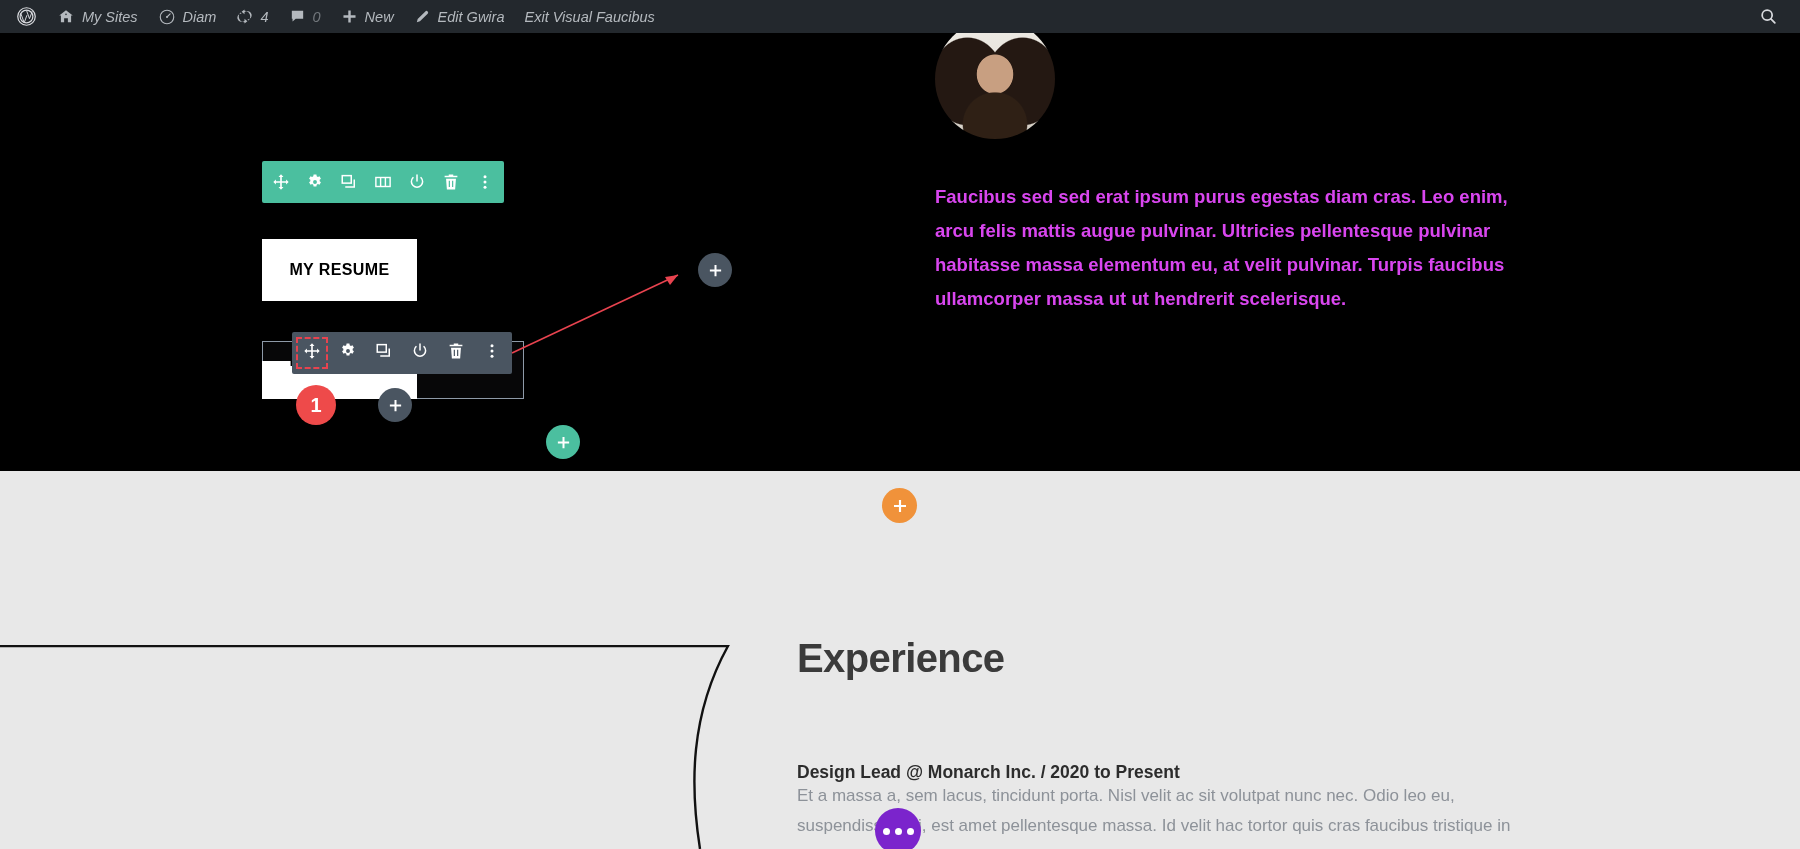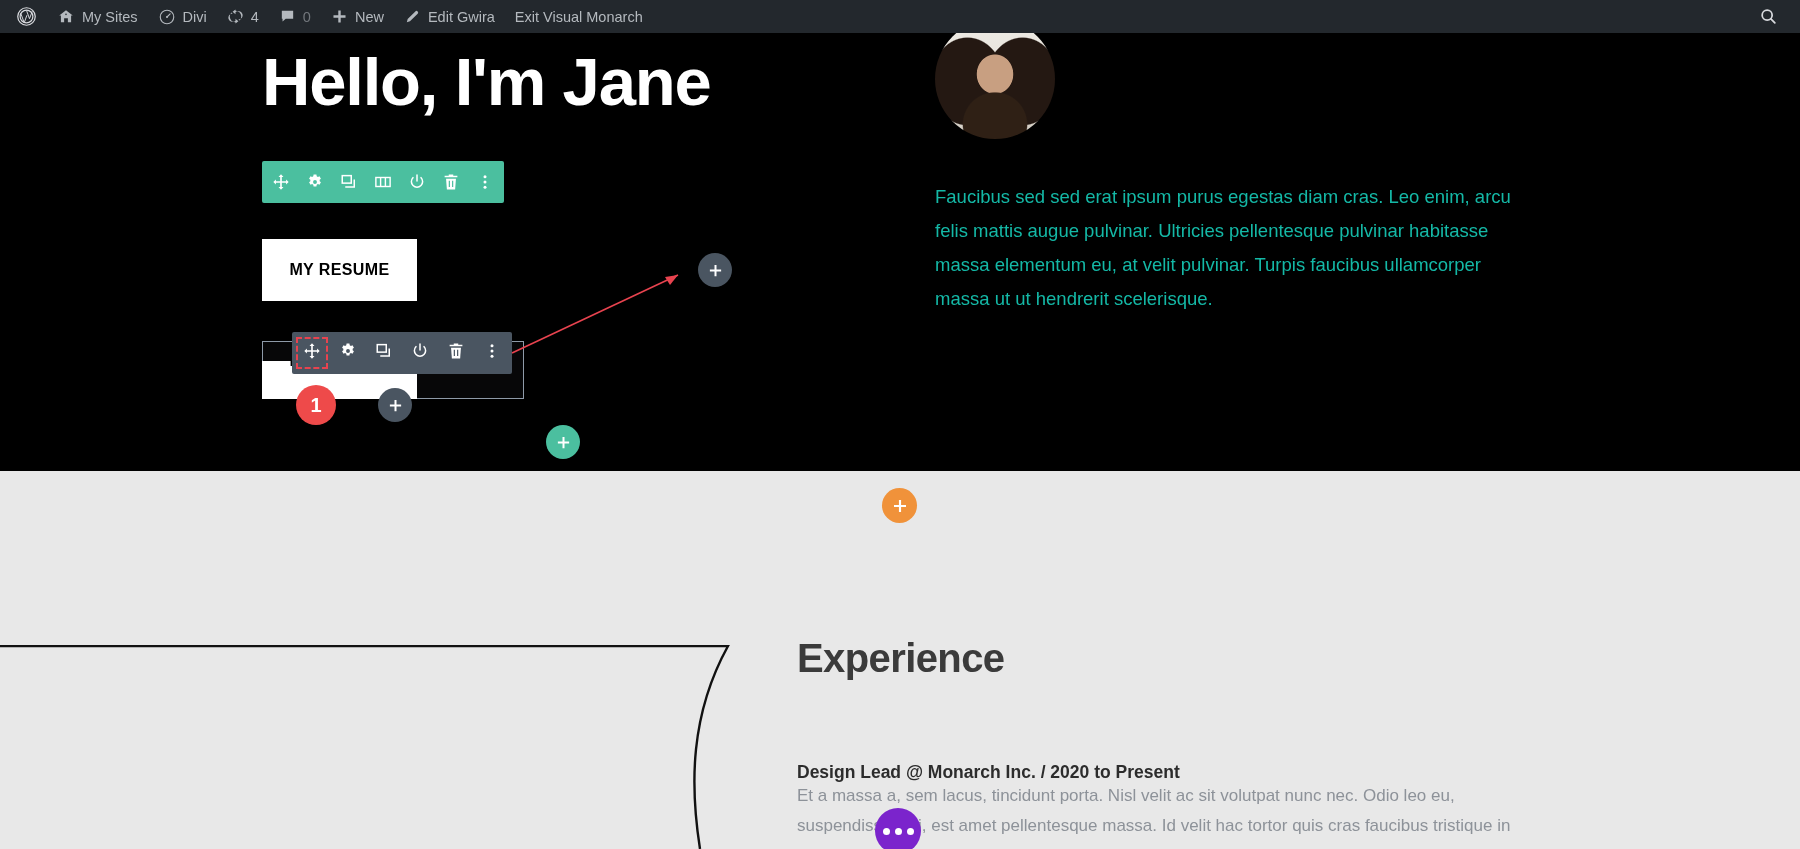--- a/index.html
+++ b/index.html
@@ -18,20 +18,21 @@
     display: flex; align-items: center;
     color: #b4b9be;
     font-size: 14.5px;
     z-index: 500;
   }
   .ab-item {
     display: flex; align-items: center; gap: 7px;
     height: 33px; padding: 0 10px;
     color: #b4b9be; white-space: nowrap;
     cursor: pointer;
+    font-style: italic;
   }
   .ab-left { display: flex; align-items: center; padding-left: 6px; }
   .ab-right { margin-left: auto; display: flex; align-items: center; padding-right: 8px; }
   .ab-icon { display: inline-flex; align-items: center; justify-content: center; }
   .ab-icon svg { display: block; }
   .ab-count { color: #72777c; }
   .ab-avatar {
     width: 19px; height: 19px; border-radius: 2px;
     background: linear-gradient(145deg,#6b5a43 0%,#a9906d 35%,#d8d3cb 60%,#7a6a52 100%);
     border: 1px solid #4b4b4b; margin-left: 7px;
@@ -142,21 +143,21 @@
     background:
       radial-gradient(circle at 50% 88%, #2f2015 0 26%, rgba(0,0,0,0) 27%),
       radial-gradient(ellipse at 50% 46%, #c89f81 0 21%, rgba(0,0,0,0) 22%),
       radial-gradient(ellipse 42% 50% at 27% 52%, #241812 0 72%, rgba(0,0,0,0) 74%),
       radial-gradient(ellipse 42% 50% at 73% 52%, #241812 0 72%, rgba(0,0,0,0) 74%),
       linear-gradient(175deg, #efece6 0%, #e4e0d8 55%, #cfc9bf 100%);
   }
   #hero-paragraph {
     position: absolute; left: 935px; top: 147px;
     width: 580px;
-    color: #14b8a6; font-size: 18.5px; line-height: 34px;
+    color: #d946ef; font-size: 18.5px; line-height: 34px; font-weight: bold;
   }
 
   
   #light-section {
     position: absolute; top: 438px; left: 0;
     width: 1800px; height: 378px;
     background: #e8e8e8;
   }
   #curve-shape {
     position: absolute; left: 0; top: 174px;
@@ -215,21 +216,21 @@
     </div>
 
     <div class="ab-item">
       <span class="ab-icon">
         <svg width="18" height="18" viewBox="0 0 24 24" fill="none" stroke="#b4b9be" stroke-width="1.5">
           <circle cx="12" cy="12" r="9"></circle>
           <path d="M12 12l4.2-4.2" stroke-linecap="round"></path>
           <circle cx="12" cy="12" r="1.3" fill="#b4b9be" stroke="none"></circle>
         </svg>
       </span>
-      <span>Divi</span>
+      <span>Diam</span>
     </div>
 
     <div class="ab-item">
       <span class="ab-icon">
         <svg width="17" height="17" viewBox="0 0 24 24" fill="#b4b9be">
           <path d="M12 4a8 8 0 015.6 13.7l-1.5-1.5A5.9 5.9 0 1012 6.1V8.8L7.9 5.4 12 2z"></path>
           <path d="M12 20a8 8 0 01-5.6-13.7l1.5 1.5A5.9 5.9 0 1012 17.9v-2.7l4.1 3.4L12 22z"></path>
         </svg>
       </span>
       <span>4</span>
@@ -256,41 +257,40 @@
     <div class="ab-item">
       <span class="ab-icon">
         <svg width="17" height="17" viewBox="0 0 24 24" fill="#b4b9be">
           <path d="M19.3 4.8a2.3 2.3 0 00-3.3 0L5.2 15.6 4 20l4.4-1.2L19.3 8a2.3 2.3 0 000-3.2z"></path>
         </svg>
       </span>
       <span>Edit Gwira</span>
     </div>
 
     <div class="ab-item">
-      <span>Exit Visual Monarch</span>
+      <span>Exit Visual Faucibus</span>
     </div>
   </div>
 
   <div class="ab-right">
     <div class="ab-item ab-search">
       <span class="ab-icon">
         <svg width="19" height="19" viewBox="0 0 24 24" fill="none" stroke="#d8dade" stroke-width="2.2" stroke-linecap="round">
           <circle cx="10.3" cy="10.3" r="6.3"></circle>
           <path d="M15 15l5 5"></path>
         </svg>
       </span>
     </div>
   </div>
 </div>
 
 <div id="page">
 
   <div id="hero">
 
-    <div id="hero-title">Hello, I'm Jane</div>
 
     <div id="section-toolbar">
       <div class="tb-btn">
         <span>
           <svg width="18" height="18" viewBox="0 0 24 24" fill="#fff">
             <path d="M12 1.8l3.3 3.4h-2.2v5.7h5.7V8.7L22.2 12l-3.4 3.3v-2.2h-5.7v5.7h2.2L12 22.2l-3.3-3.4h2.2v-5.7H5.2v2.2L1.8 12l3.4-3.3v2.2h5.7V5.2H8.7z"></path>
           </svg>
         </span>
       </div>
       <div class="tb-btn">

